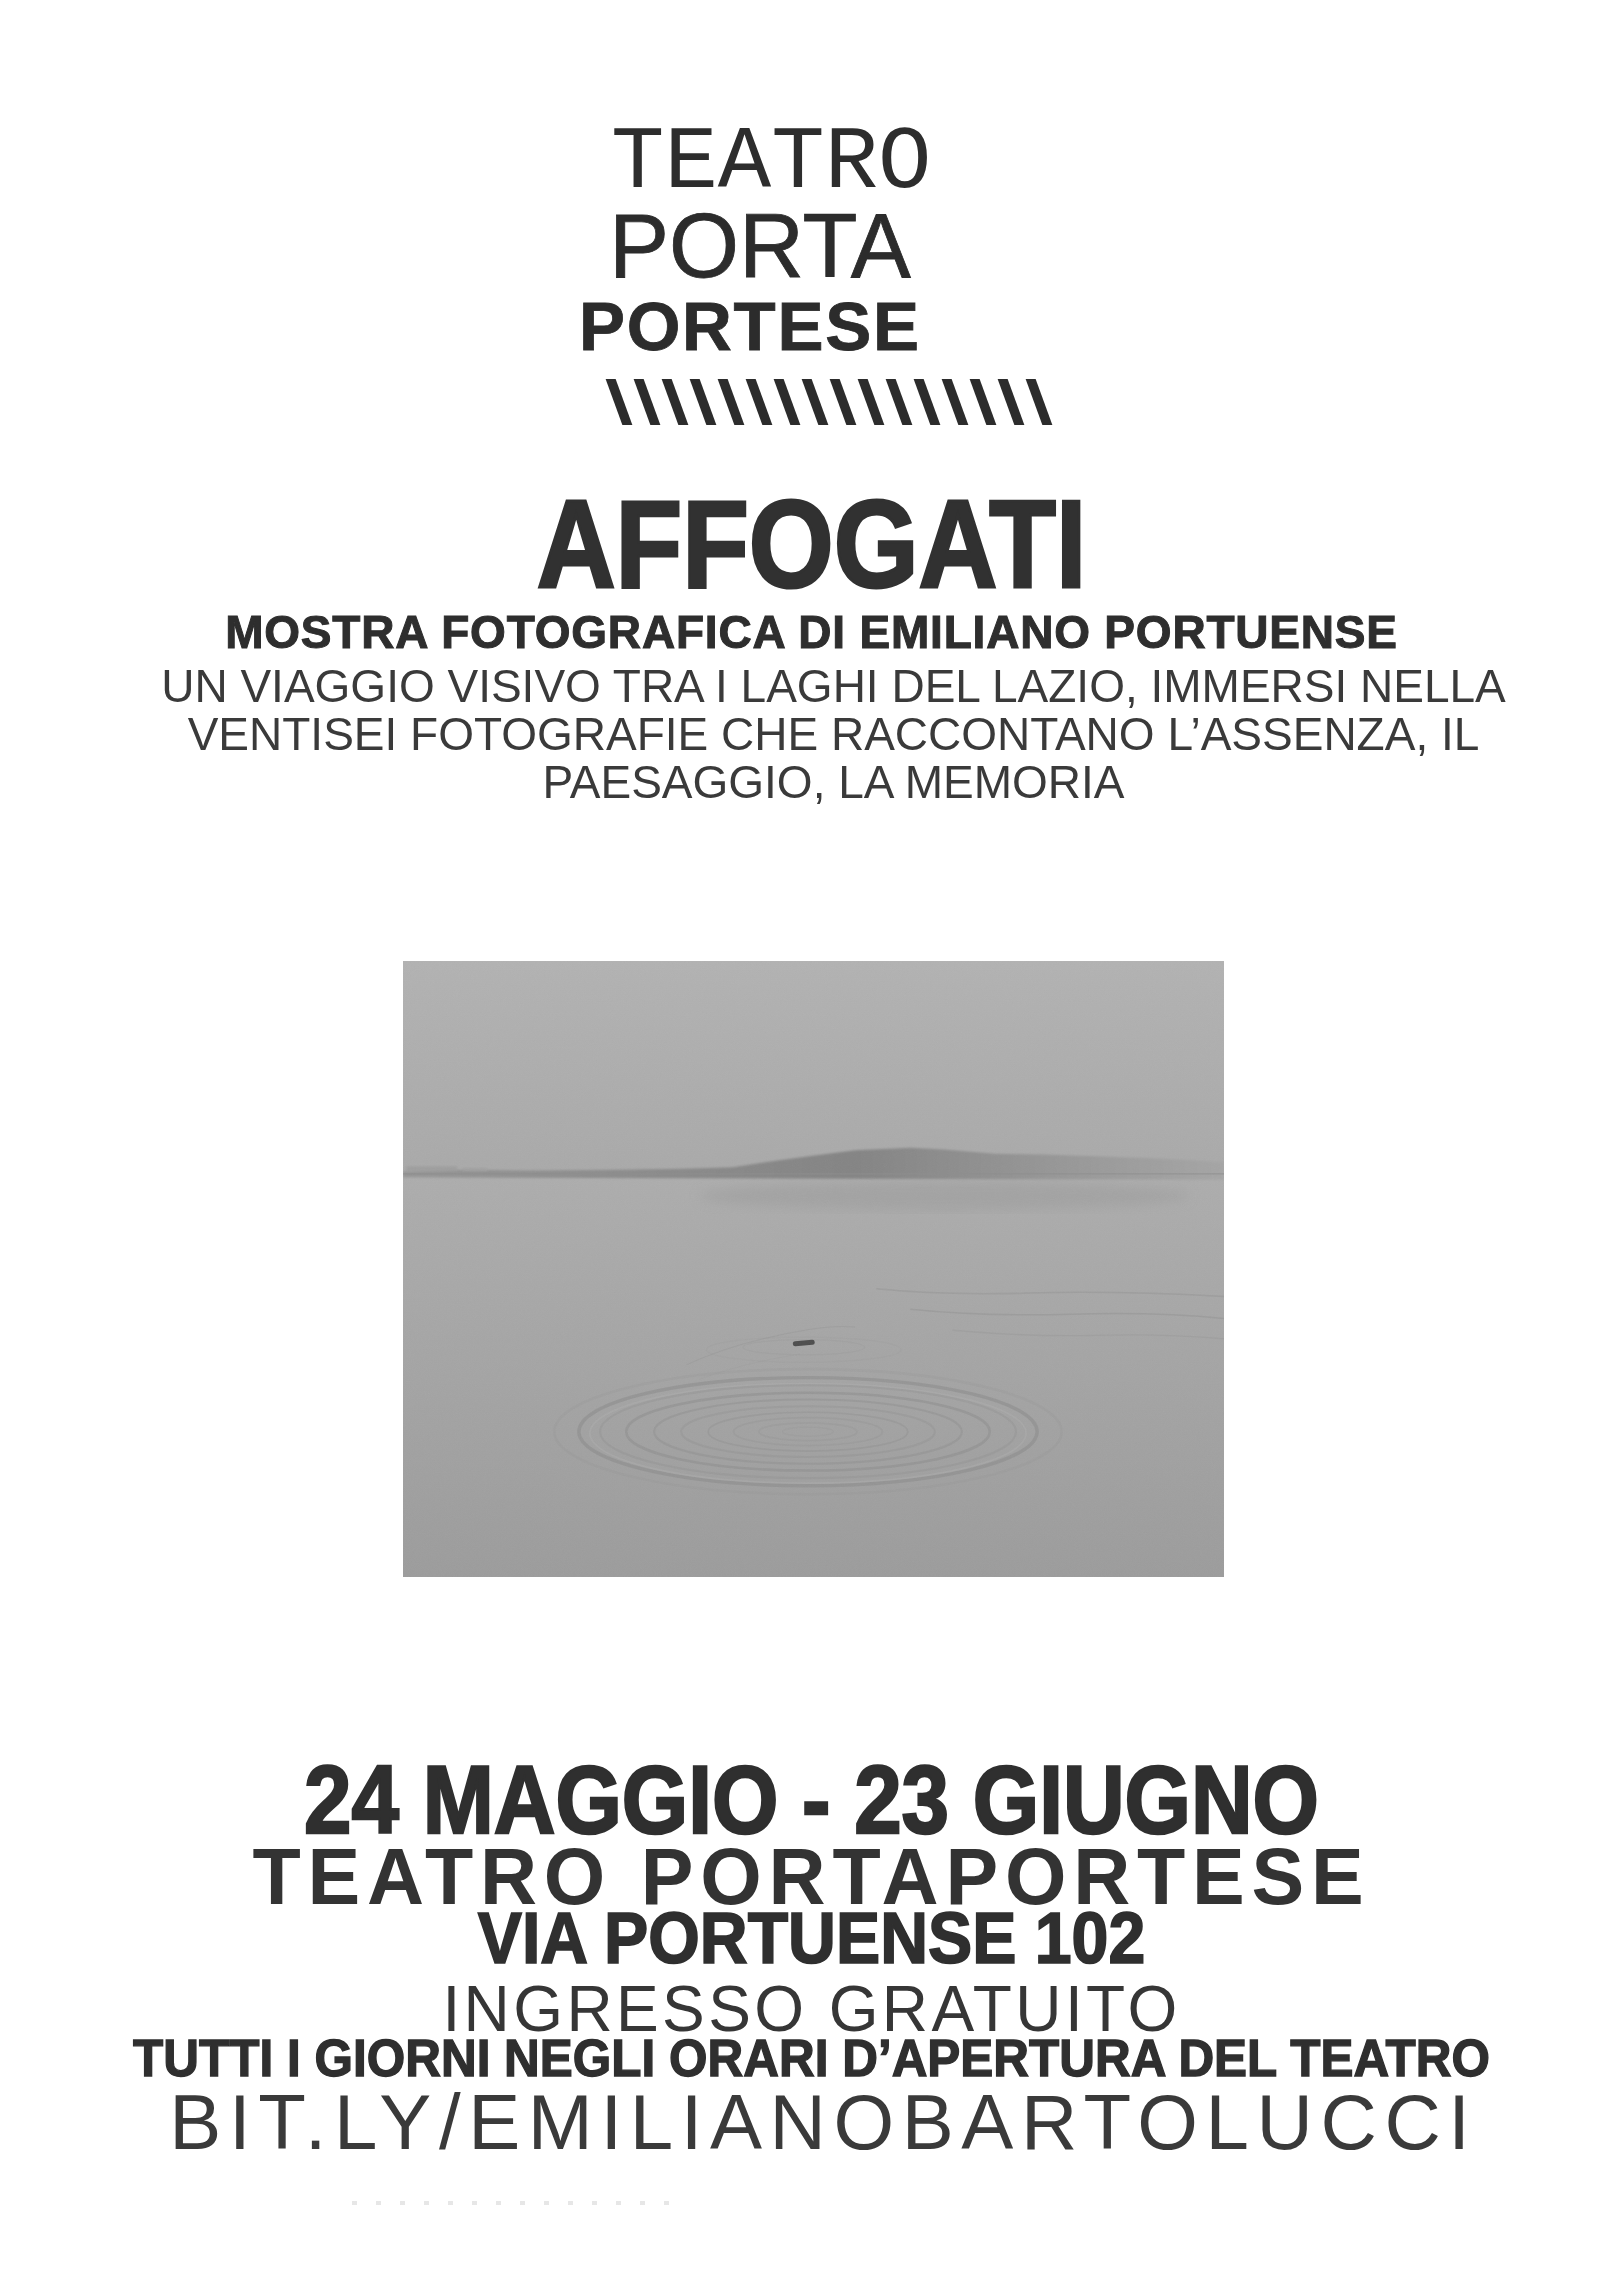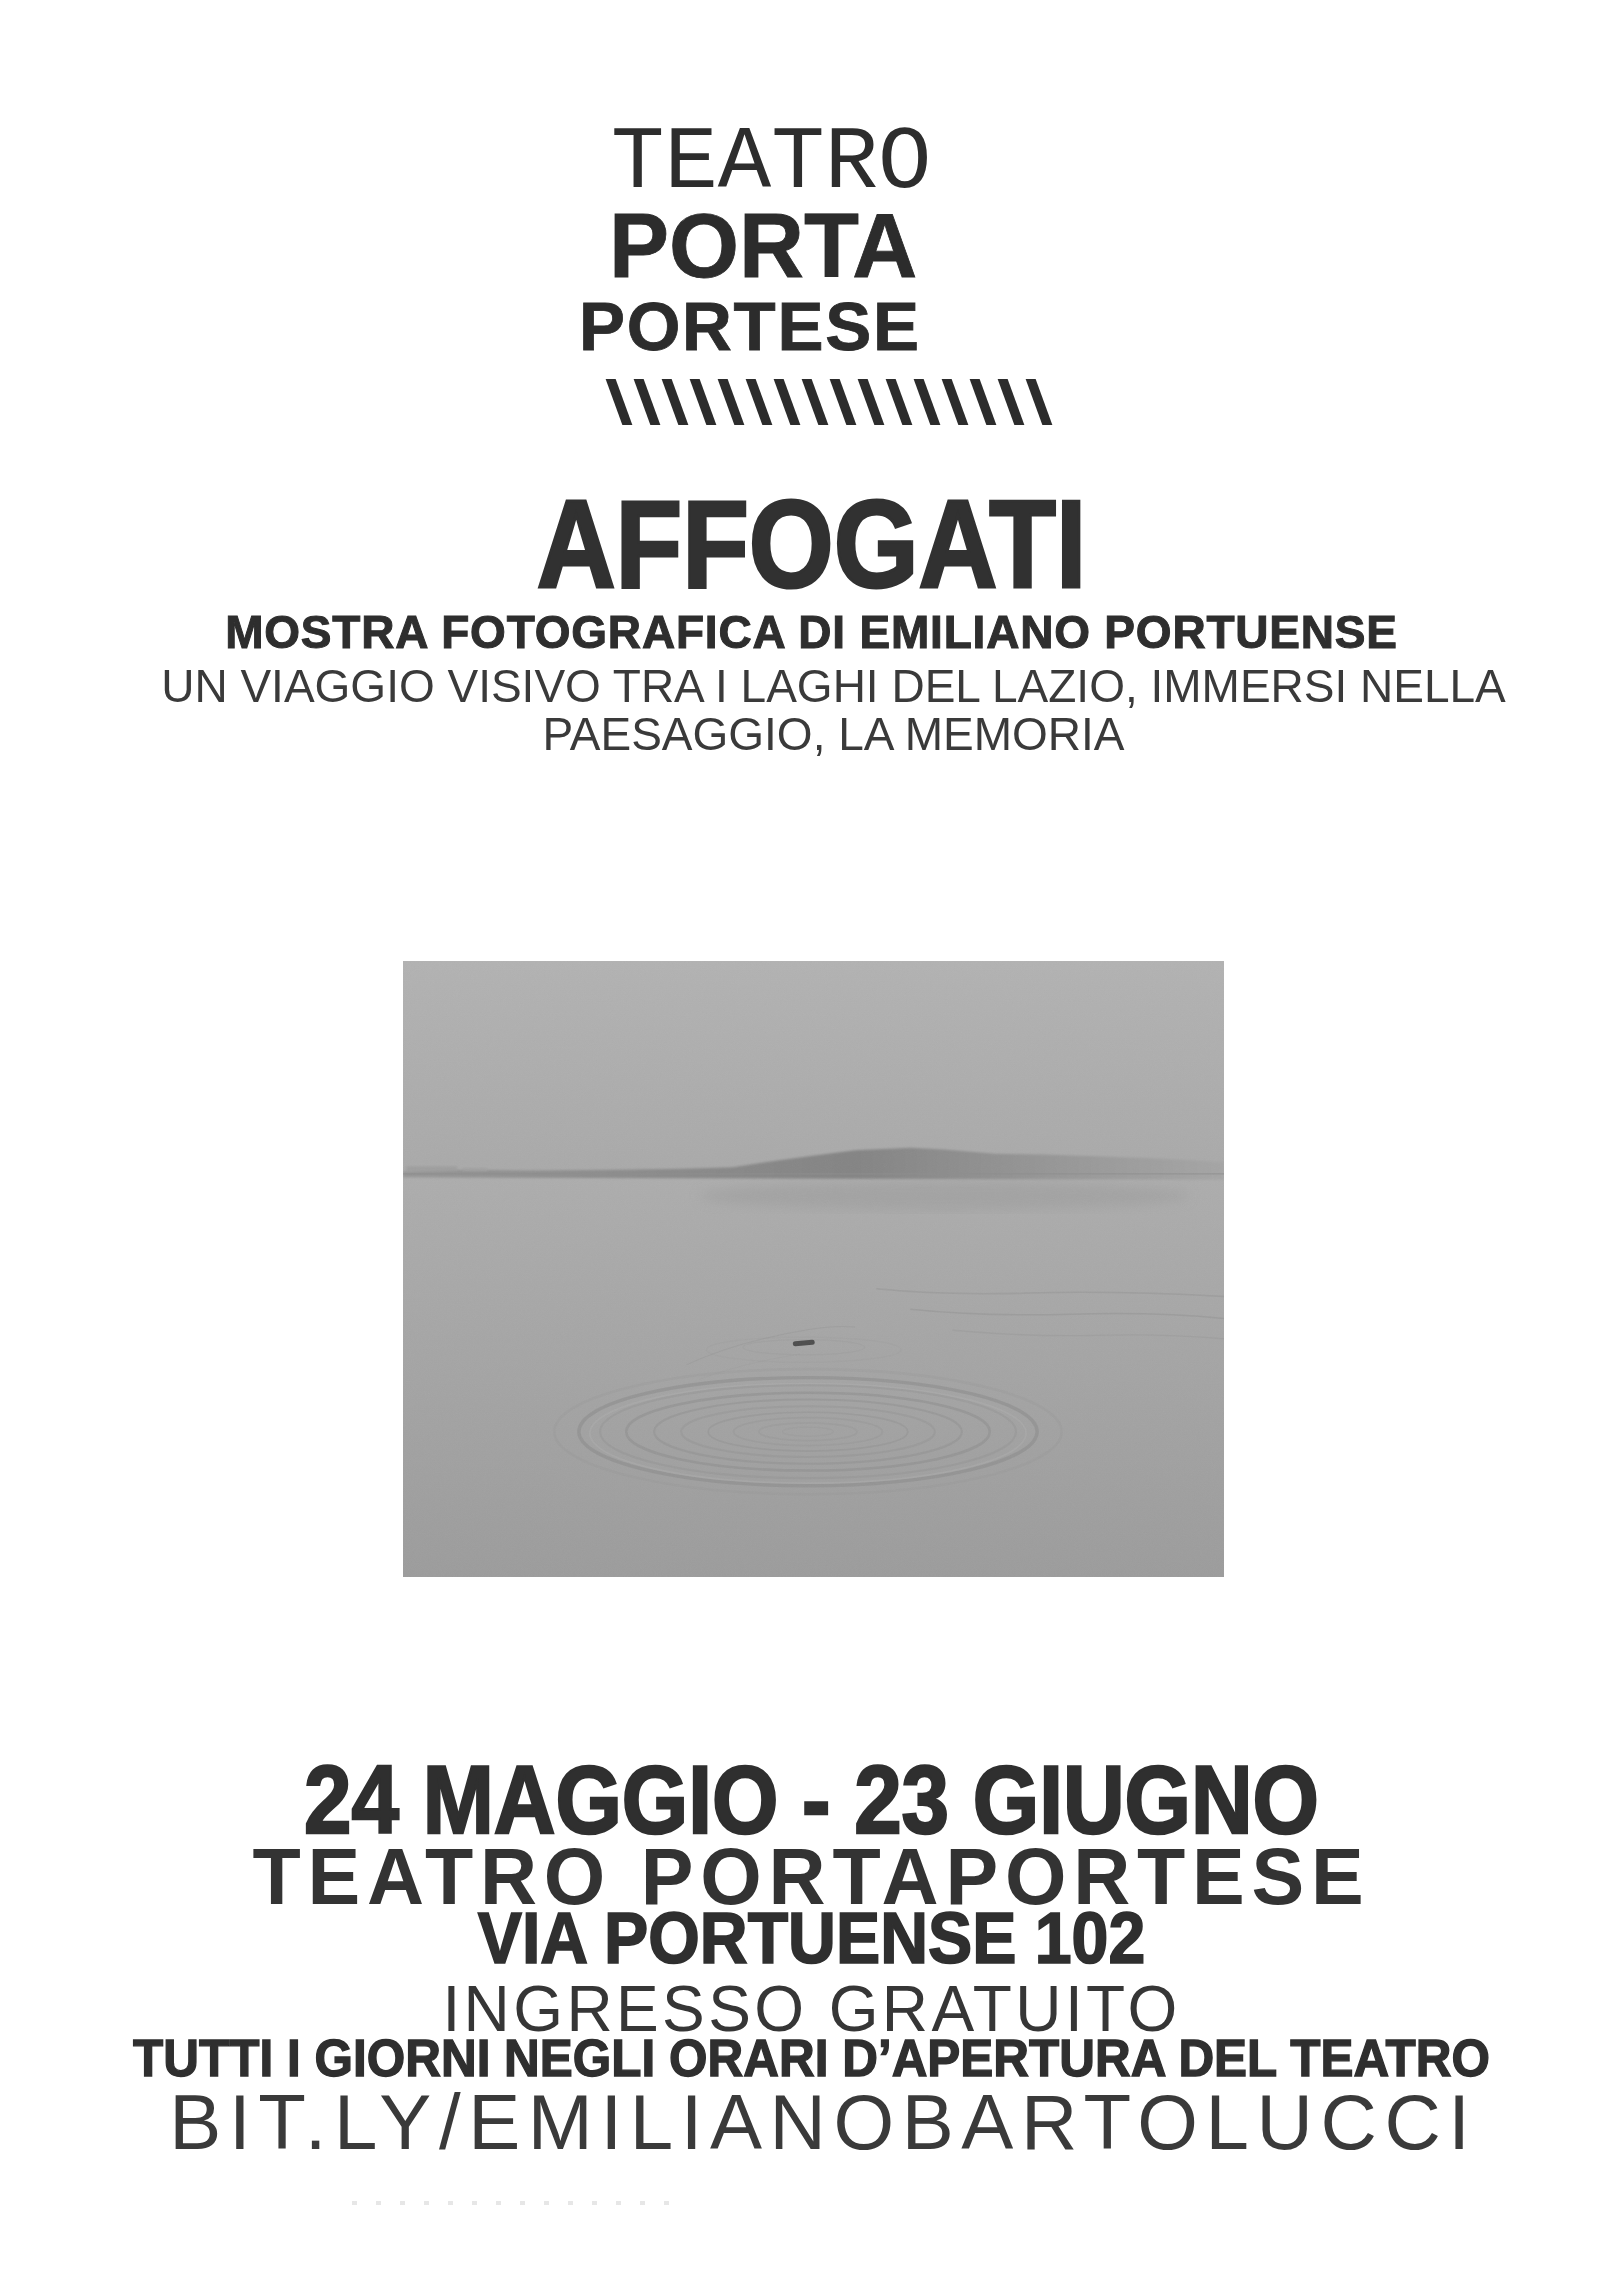--- a/index.html
+++ b/index.html
@@ -7,21 +7,21 @@
     width:1623px;height:2295px;position:relative;background:#ffffff;
     font-family:"Liberation Sans","DejaVu Sans",sans-serif;
     overflow:hidden;
     -webkit-font-smoothing:antialiased;
   }
   .line{position:absolute;left:0;right:0;text-align:center;line-height:1;white-space:nowrap;}
 
   
   .logo-thin{position:absolute;left:611px;top:119px;font-size:89px;font-weight:400;
     letter-spacing:0px;color:#2d2d2d;line-height:1;white-space:nowrap;font-family:Liberation Mono, monospace;}
-  .logo-bold1{position:absolute;left:609px;top:201px;font-size:90px;font-weight:700;
+  .logo-bold1{position:absolute;left:609px;top:201px;font-size:90px;font-weight:400;
     color:#2c2c2c;line-height:1;white-space:nowrap;-webkit-text-stroke:0.8px #2c2c2c;}
   .logo-bold2{position:absolute;left:579px;top:292px;font-size:69px;font-weight:700;
     letter-spacing:1.7px;color:#2c2c2c;line-height:1;white-space:nowrap;-webkit-text-stroke:0.8px #2c2c2c;}
   .slashes{position:absolute;left:614px;top:379px;display:flex;}
   .slash{width:10px;height:46px;background:#2c2c2c;transform:skewX(20deg);margin-right:18px;}
 
   
   .title{top:482px;font-size:124px;font-weight:700;color:#313131;
     -webkit-text-stroke:3px #313131;transform:scaleX(0.88);}
   .subtitle{top:609px;font-size:46px;font-weight:700;color:#2e2e2e;
@@ -70,20 +70,21 @@
     <div class="slash"></div>
     <div class="slash"></div>
     <div class="slash"></div>
   </div>
 
 <div class="line title">AFFOGATI</div>
 <div class="line subtitle">MOSTRA FOTOGRAFICA DI EMILIANO PORTUENSE</div>
 
 <div class="desc">
   <div>UN VIAGGIO VISIVO TRA I LAGHI DEL LAZIO, IMMERSI NELLA</div>
+  <div>VENTISEI FOTOGRAFIE CHE RACCONTANO L’ASSENZA, IL</div>
   <div>PAESAGGIO, LA MEMORIA</div>
 </div>
 
 <div class="photo">
   <svg viewBox="0 0 971 729" preserveAspectRatio="none">
     <defs>
       <linearGradient id="skyGrad" x1="0" y1="0" x2="0" y2="1">
         <stop offset="0" stop-color="#b2b2b2"></stop>
         <stop offset="1" stop-color="#a9a9a9"></stop>
       </linearGradient>

